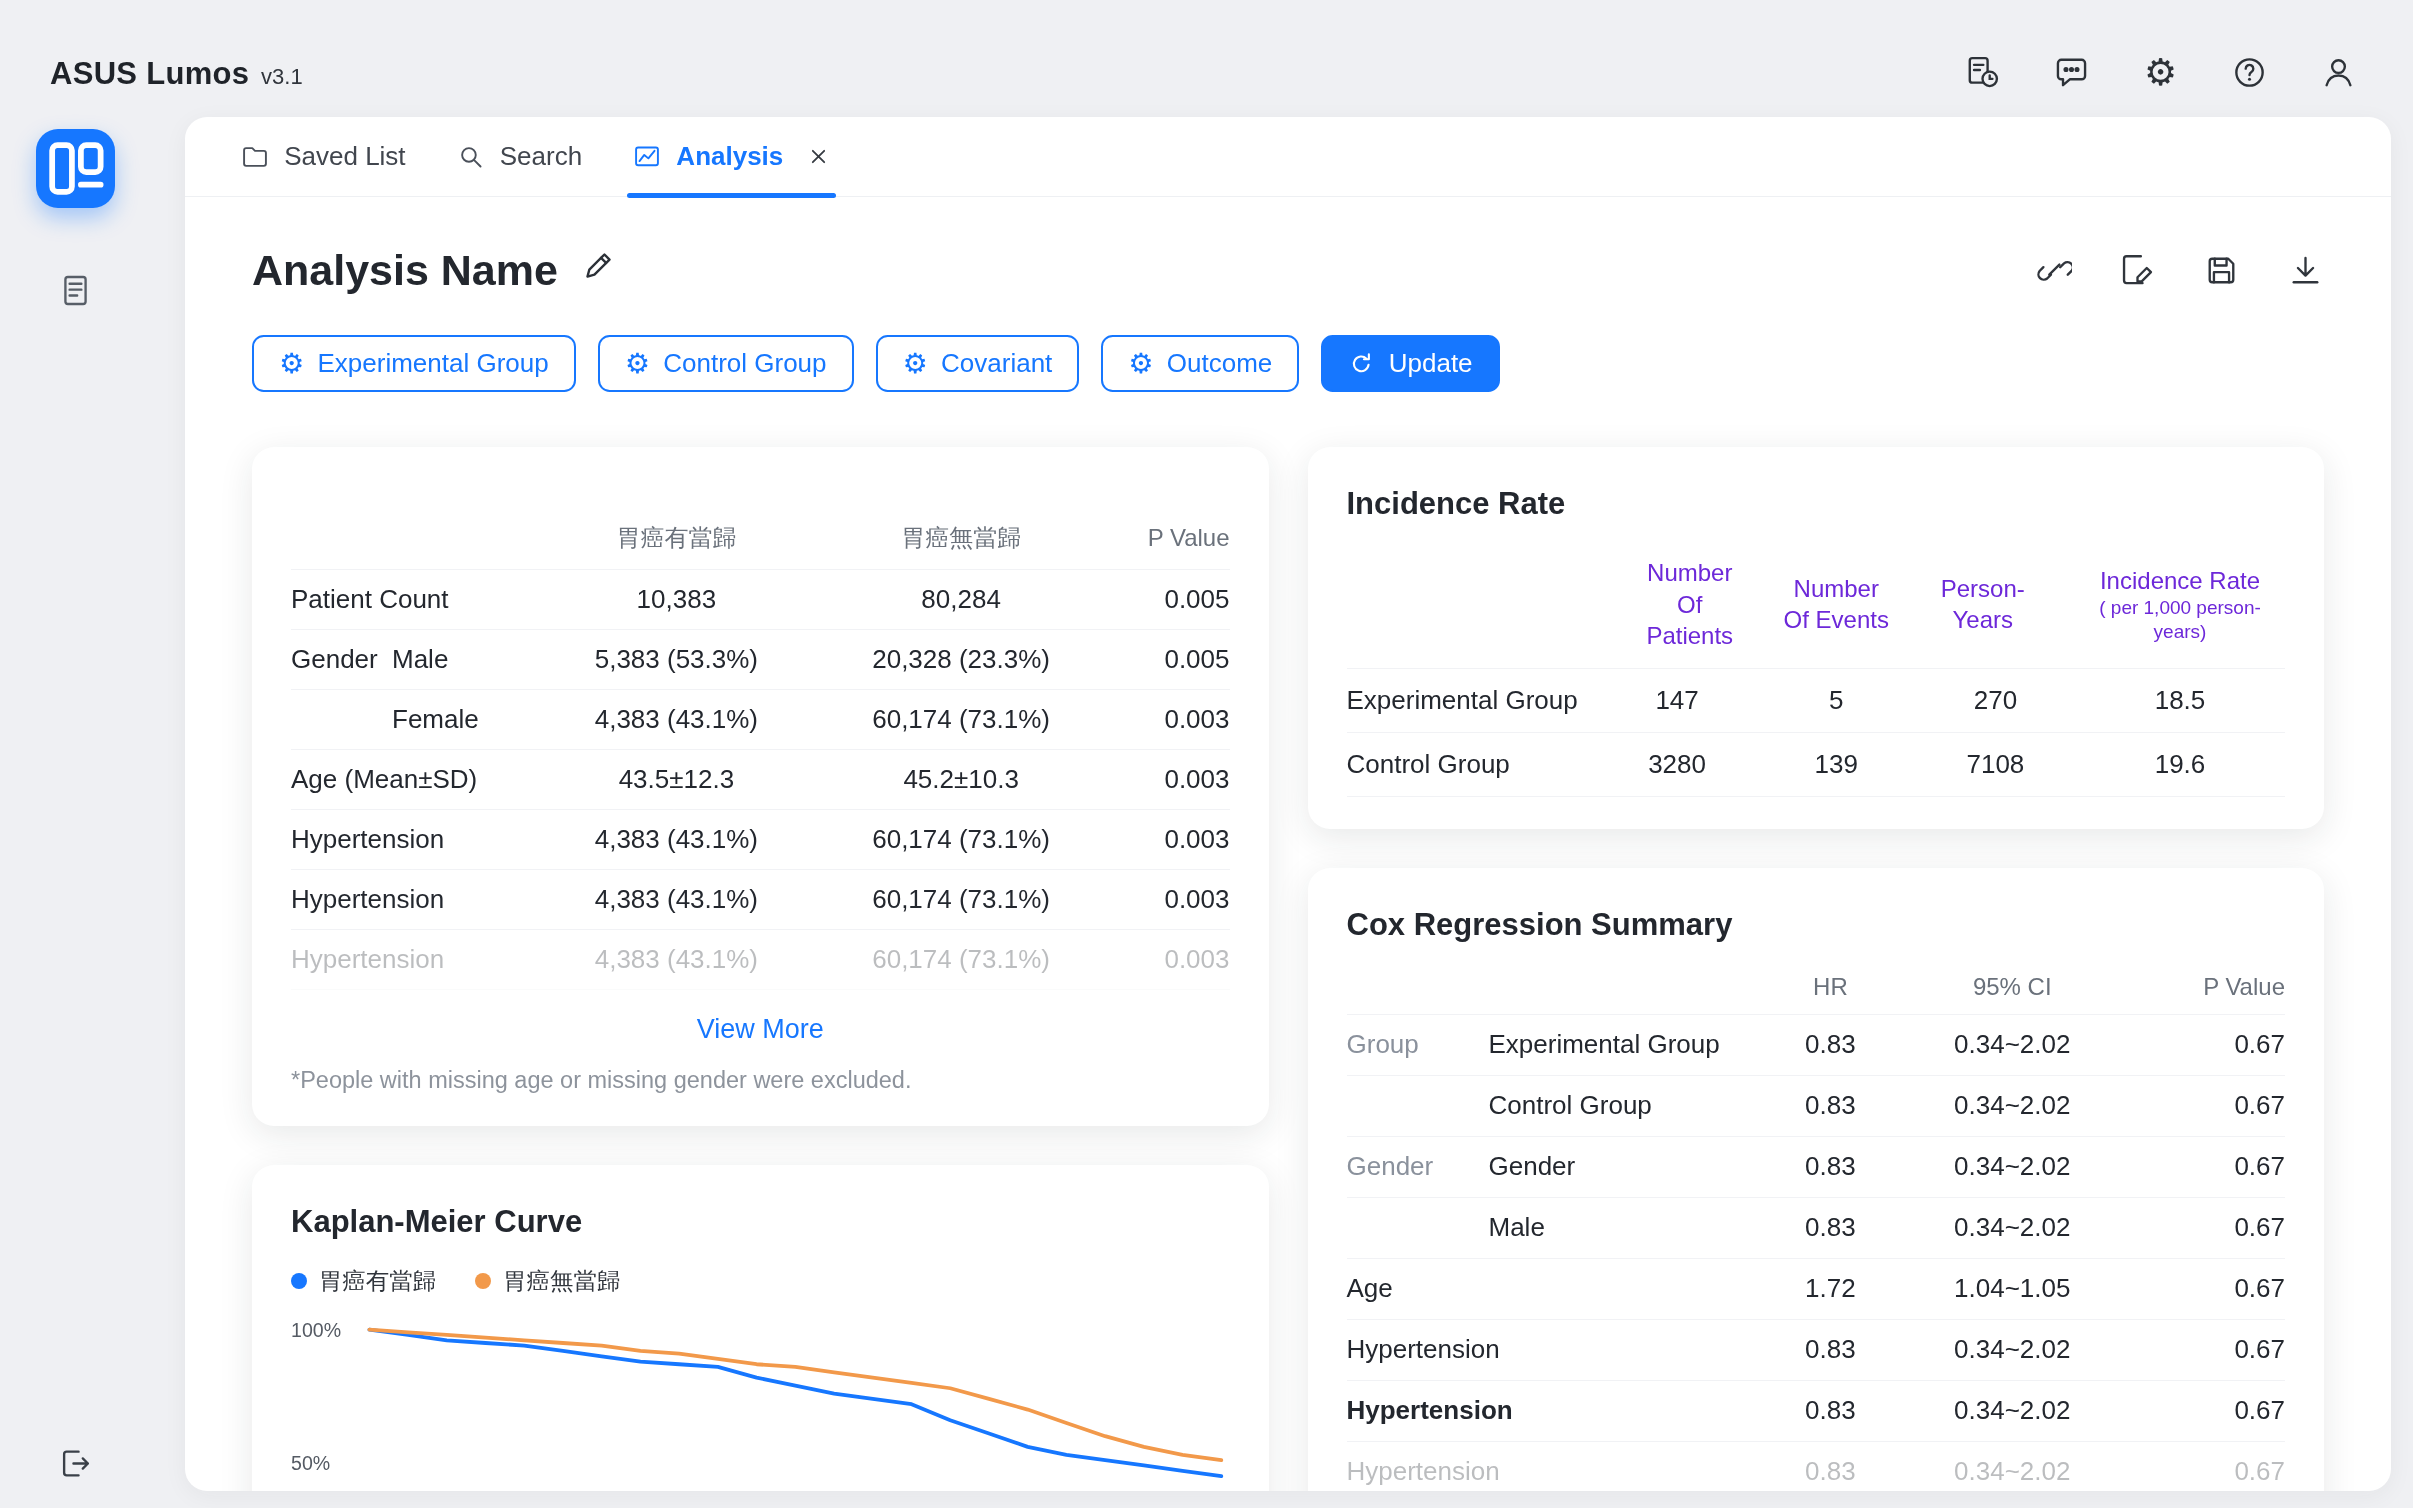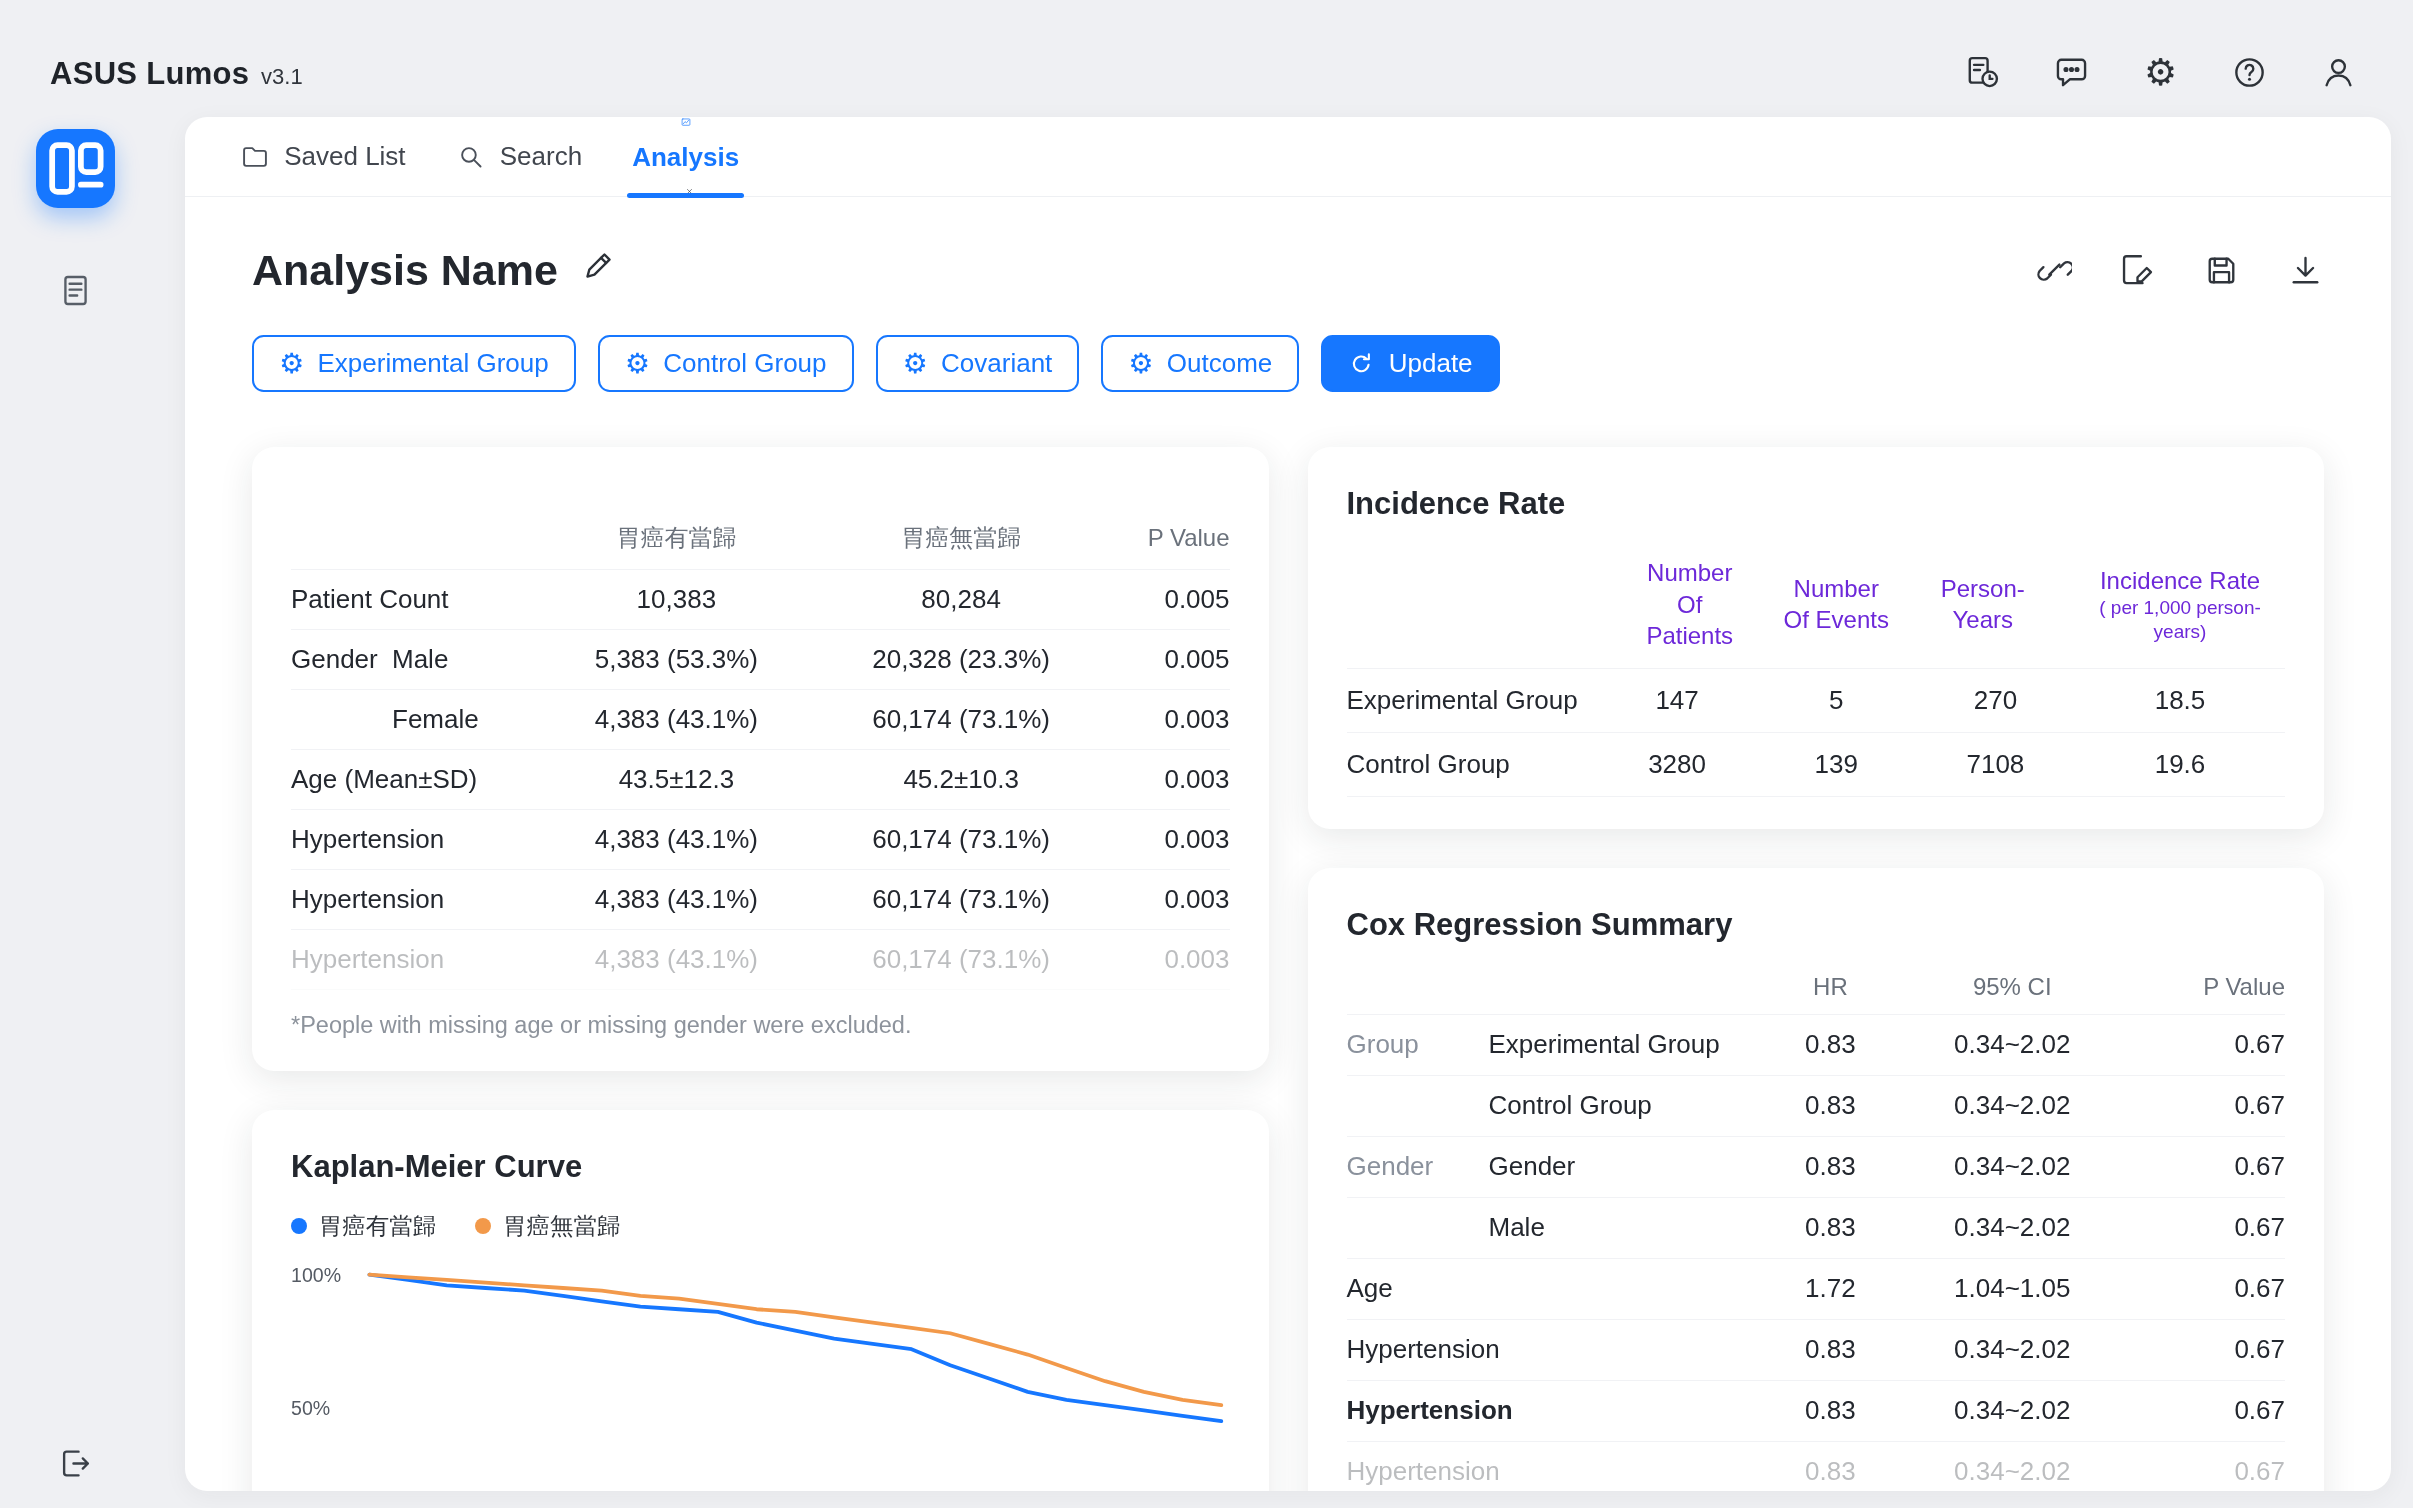--- a/index.html
+++ b/index.html
@@ -24,21 +24,21 @@
   .side-doc{color:#575e67;cursor:pointer;}
   .side-logout{position:absolute;bottom:25px;left:50%;transform:translateX(-50%);color:#3a4048;cursor:pointer;}
 
   .main{flex:1;margin:25px 22px 17px 34px;background:#fff;border-radius:22px;
     box-shadow:0 5px 25px rgba(31,35,41,.05);display:flex;flex-direction:column;overflow:hidden;}
 
   
   .tabbar{display:flex;align-items:stretch;padding:0 30px;height:80px;border-bottom:1.7px solid #eef0f3;flex:0 0 auto;}
   .tab{display:flex;align-items:center;gap:14.2px;padding:0 25px;font-size:26px;color:#41464e;position:relative;cursor:pointer;}
   .tab .ticn{width:30px;height:30px;color:#4a505a;}
-  .tab.active{color:#1677ff;font-weight:bold;flex-direction:column;}
+  .tab.active{color:#1677ff;font-weight:bold;}
   .tab.active .ticn{color:#1677ff;}
   .tab.active::after{content:"";position:absolute;left:20px;right:20px;bottom:-1.7px;height:5px;background:#1677ff;border-radius:2.5px;}
   .tab-close{width:25px;height:25px;color:#363b42;margin-left:8.4px;cursor:pointer;}
 
   
   .content{flex:1;padding:49px 67px 0;overflow:hidden;}
   .title-row{display:flex;align-items:center;justify-content:space-between;}
   .page-title{display:flex;align-items:flex-start;gap:21px;font-size:43px;font-weight:bold;color:#23272e;}
   .edit-btn{width:39px;height:39px;color:#2b3037;cursor:pointer;}
   .doc-actions{display:flex;align-items:center;gap:47px;color:#30353c;}
@@ -320,20 +320,21 @@
                 <div class="char-row faded">
                   <span class="label-cell">
                     <span class="lab">Hypertension</span>
                     <span class="sub"></span>
                   </span>
                   <span class="num">4,383 (43.1%)</span>
                   <span class="num">60,174 (73.1%)</span>
                   <span class="pcol">0.003</span>
                 </div>
               </div>
+            <div class="view-more">View More</div>
             <div class="footnote">*People with missing age or missing gender were excluded.</div>
           </div>
 
           <div class="card">
             <div class="card-title">Kaplan-Meier Curve</div>
             <div class="km-legend">
               <span class="km-item">
                 <span class="km-dot" style="background: rgb(22, 119, 255);"></span>
                 <span>胃癌有當歸</span>
               </span>

